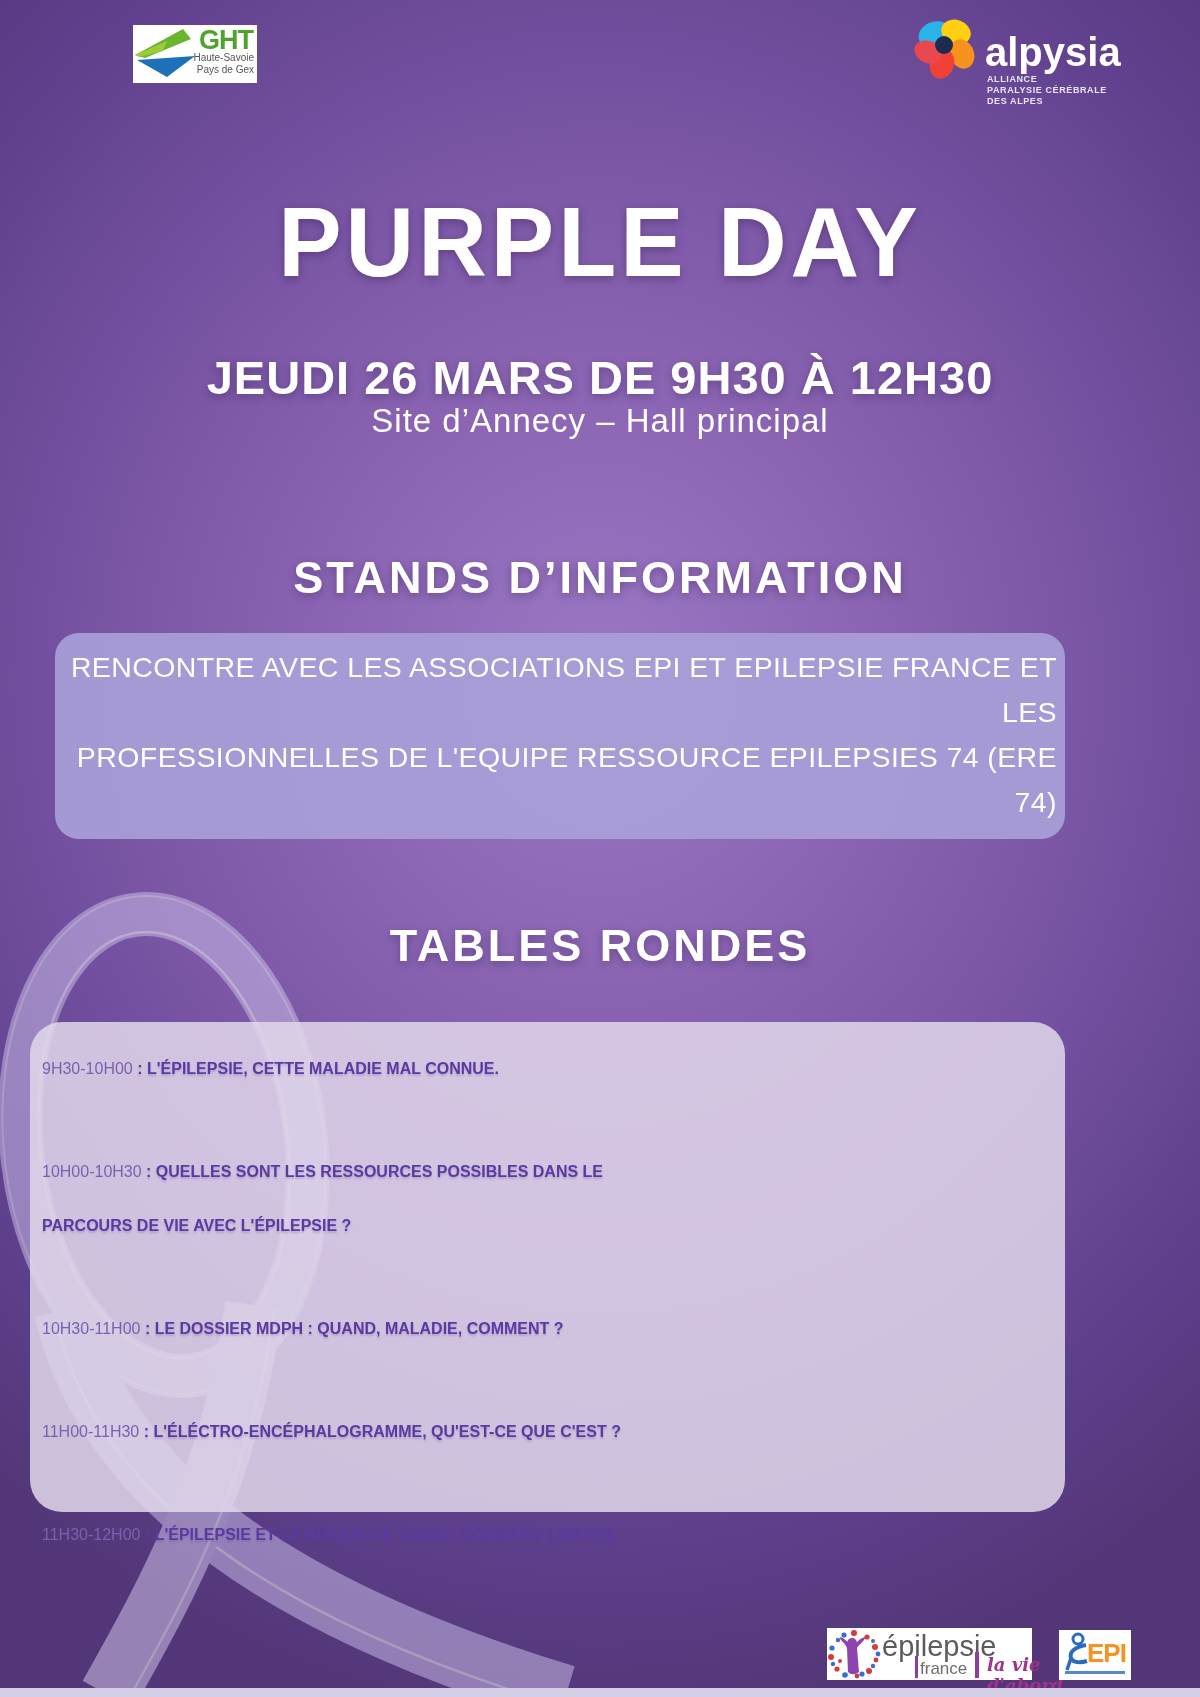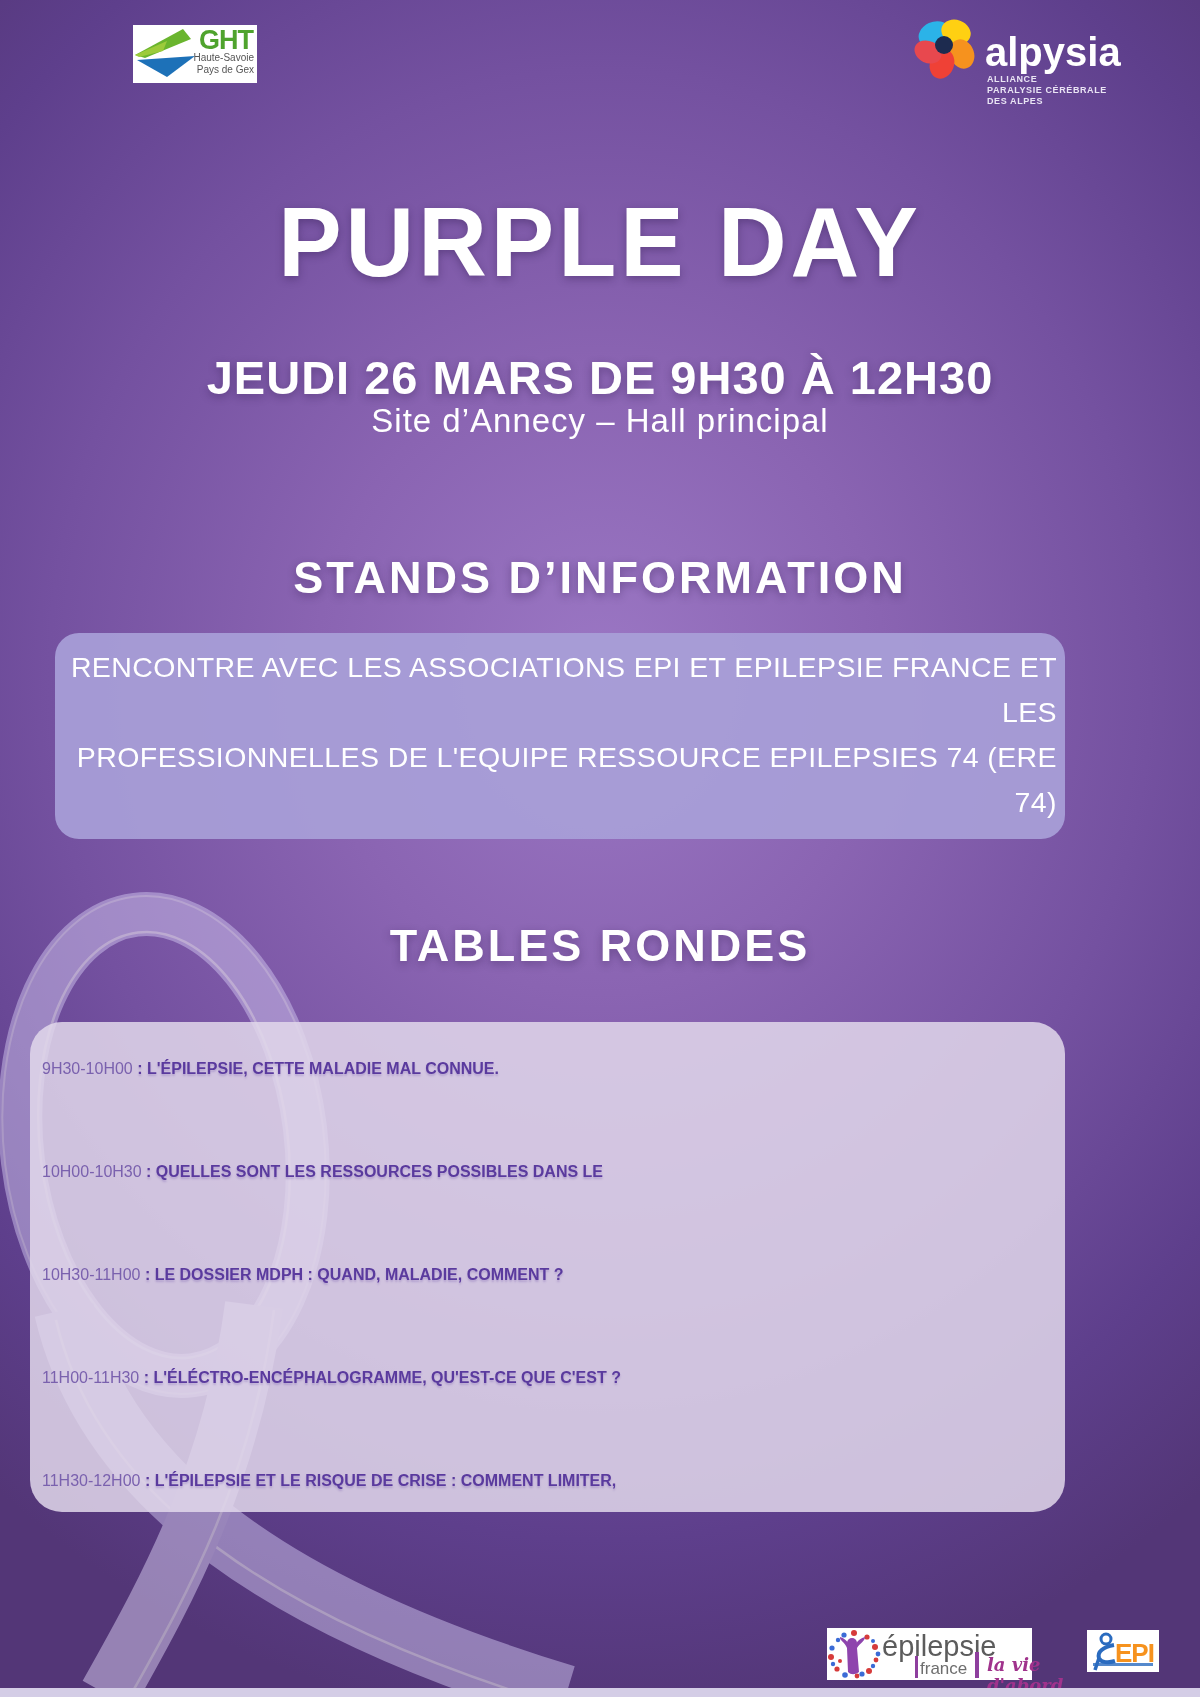--- a/index.html
+++ b/index.html
@@ -47,21 +47,21 @@
   .session .time{color:#7a61ae;font-weight:normal;text-shadow:none;}
   .session .line2{display:block;}
   
   #ef-logo{left:827px;top:1628px;width:205px;height:52px;z-index:2;}
   #ef-word1{position:absolute;left:55px;top:2px;color:#5c5c5c;font-size:29px;letter-spacing:0px;}
   #ef-word2{position:absolute;left:93px;top:31px;color:#6e6e6e;font-size:17px;}
   #ef-bar1{position:absolute;left:88px;top:28px;width:3px;height:22px;background:#8e3f9e;}
   #ef-bar2{position:absolute;left:148px;top:24px;width:4px;height:26px;background:#8e3f9e;}
   #ef-tagline{position:absolute;left:160px;top:26px;color:#a0328c;font-size:18px;font-style:italic;
     font-family:"DejaVu Serif",serif;font-weight:bold;}
-  #epi-logo{left:1087px;top:1630px;width:72px;height:42px;z-index:2;text-align:center;}
+  #epi-logo{left:1059px;top:1630px;width:72px;height:50px;z-index:2;text-align:center;}
   #epi-name{position:absolute;left:28px;top:8px;color:#f6921e;font-weight:bold;font-size:26px;letter-spacing:-1px;}
   .epi-smalltext{position:absolute;left:6px;bottom:6px;width:60px;height:3px;background:#2a6bbf;opacity:0.8;}
   #bottom-strip{position:absolute;left:0;bottom:0;width:100%;height:9px;background:#d4cde6;z-index:3;}
 </style>
 </head>
 <body>
 
 <div id="poster">
 
   <svg id="ribbon" width="640" height="847" viewBox="0 0 640 847">
@@ -123,20 +123,21 @@
     <div class="session">
       <span class="time">9H30-10H00</span>
       <span class="sep">:</span>
       <span>L'ÉPILEPSIE, CETTE MALADIE MAL CONNUE.</span>
       <span class="line2"></span>
     </div>
     <div class="session">
       <span class="time">10H00-10H30</span>
       <span class="sep">:</span>
       <span>QUELLES SONT LES RESSOURCES POSSIBLES DANS LE</span>
+      <span class="line2">PARCOURS DE VIE AVEC L'ÉPILEPSIE ?</span>
     </div>
     <div class="session">
       <span class="time">10H30-11H00</span>
       <span class="sep">:</span>
       <span>LE DOSSIER MDPH : QUAND, MALADIE, COMMENT ?</span>
       <span class="line2"></span>
     </div>
     <div class="session">
       <span class="time">11H00-11H30</span>
       <span class="sep">:</span>

